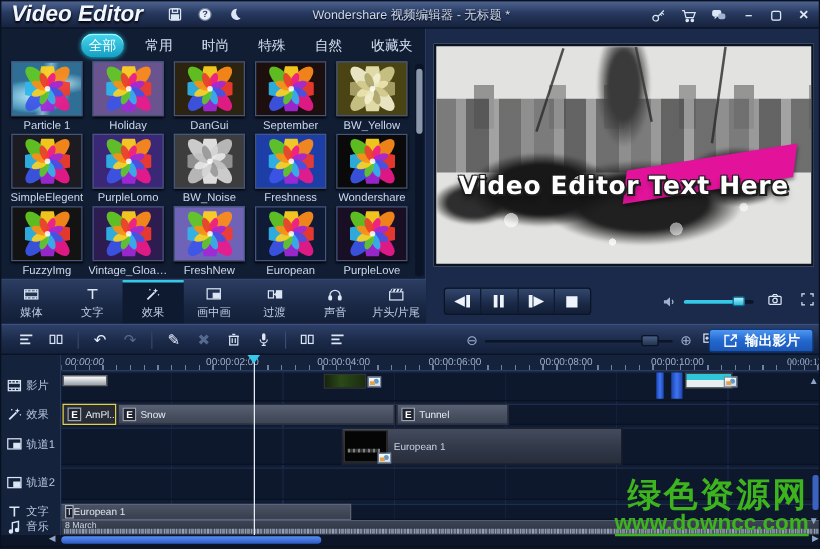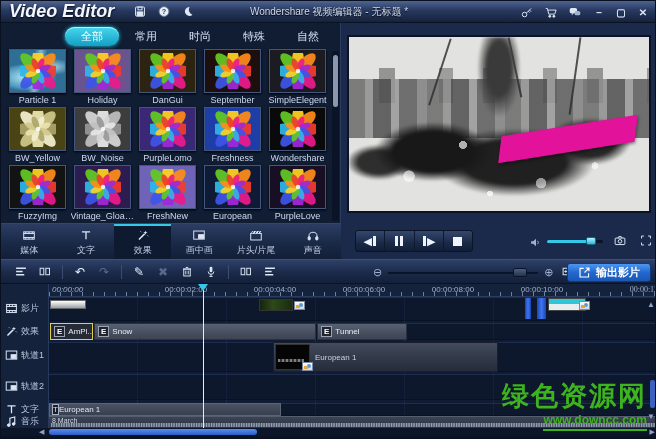--- a/index.html
+++ b/index.html
@@ -23,21 +23,21 @@
             pointer-events:none;text-shadow:0 1px 1px #000;}
   .tb-right{position:absolute;right:4px;top:0;height:22px;display:flex;align-items:center;}
   .winbtn{width:20px;height:15px;display:inline-flex;align-items:center;justify-content:center;
           color:#dfe8f8;font-size:10px;font-weight:bold;margin-left:2px;}
 
   
   .left-panel{position:absolute;left:0;top:22px;width:340px;height:236px;background:#101d33;
               border-right:1px solid #2a3c62;}
   .cat-tabs{position:absolute;left:64px;right:4px;top:2px;height:22px;display:flex;
             align-items:center;justify-content:space-between;}
-  .cat-tab{font-size:11px;color:#d5e0f2;padding:2px 16px;border-radius:10px;white-space:nowrap;}
+  .cat-tab{font-size:11px;color:#d5e0f2;padding:2px 6px;border-radius:10px;white-space:nowrap;}
   .cat-tab.active{background:linear-gradient(#49d6ee,#129fc4);color:#fff;
                   box-shadow:0 0 4px #2cc6e4,inset 0 1px 0 #9ff;}
   .fx-grid{position:absolute;left:4px;top:26px;width:328px;height:174px;
            display:grid;grid-template-columns:repeat(5,65px);grid-auto-rows:58px;}
   .fx-cell{display:flex;flex-direction:column;align-items:center;}
   .fx-thumb{width:57px;height:44px;border:1px solid #44567c;position:relative;overflow:hidden;
             display:flex;align-items:center;justify-content:center;
             box-shadow:0 1px 2px #000;}
   .fx-thumb.particle::before{content:"";position:absolute;inset:0;
      background:radial-gradient(ellipse 40px 18px at 30% 65%,rgba(190,240,255,.95),rgba(120,210,240,.4) 60%,transparent 75%),
@@ -196,21 +196,21 @@
   .hscroll{position:absolute;left:0;top:427px;width:656px;height:8px;background:#0c1628;}
   .hs-left{position:absolute;left:38px;top:0;color:#8fa3c4;font-size:7px;line-height:8px;}
   .hs-right{position:absolute;right:2px;top:0;color:#8fa3c4;font-size:7px;line-height:8px;}
   .hs-thumb{position:absolute;left:48px;top:1px;width:208px;height:6px;border-radius:3px;
       background:linear-gradient(#5a8df0,#2a5bc4);}
   .bottom-strip{position:absolute;left:0;top:435px;width:656px;height:4px;background:#0a1322;}
 
   .watermark{position:absolute;right:8px;top:381px;text-align:right;z-index:20;
              font-family:"Liberation Sans",sans-serif;}
   .wm1{font-size:27px;font-weight:bold;color:#3db31e;letter-spacing:2px;line-height:28px;}
-  .wm2{font-size:12px;font-weight:bold;color:#3db31e;border-bottom:2px solid #3db31e;
+  .wm2{font-size:18px;font-weight:bold;color:#3db31e;border-bottom:2px solid #3db31e;
        display:inline-block;line-height:17px;}
 </style>
 </head>
 <body>
 
 <div id="app">
 
   <div class="titlebar">
     <div class="logo">Video Editor</div>
     <span class="tb-icon">
@@ -359,44 +359,20 @@
               <ellipse cx="0" cy="-6" rx="2.8" ry="6" fill="#63c923" transform="rotate(202.5)" opacity="0.9"></ellipse>
               <ellipse cx="0" cy="-6" rx="2.8" ry="6" fill="#ffd21f" transform="rotate(247.5)" opacity="0.9"></ellipse>
               <ellipse cx="0" cy="-6" rx="2.8" ry="6" fill="#ff8c1a" transform="rotate(292.5)" opacity="0.9"></ellipse>
               <ellipse cx="0" cy="-6" rx="2.8" ry="6" fill="#f23b2f" transform="rotate(337.5)" opacity="0.9"></ellipse>
               <circle r="2" fill="#ffffff" opacity="0.85"></circle>
             </svg>
           </div>
           <div class="fx-label">September</div>
         </div>
         <div class="fx-cell">
-          <div class="fx-thumb" style="background: rgb(27, 27, 33);">
-            <svg width="36" height="36" viewBox="-16 -16 32 32">
-              <ellipse cx="0" cy="-10.5" rx="5.2" ry="10.5" fill="#ffd21f" transform="rotate(0)" opacity="0.93"></ellipse>
-              <ellipse cx="0" cy="-10.5" rx="5.2" ry="10.5" fill="#ff8c1a" transform="rotate(45)" opacity="0.93"></ellipse>
-              <ellipse cx="0" cy="-10.5" rx="5.2" ry="10.5" fill="#f23b2f" transform="rotate(90)" opacity="0.93"></ellipse>
-              <ellipse cx="0" cy="-10.5" rx="5.2" ry="10.5" fill="#ec1a8c" transform="rotate(135)" opacity="0.93"></ellipse>
-              <ellipse cx="0" cy="-10.5" rx="5.2" ry="10.5" fill="#a128d8" transform="rotate(180)" opacity="0.93"></ellipse>
-              <ellipse cx="0" cy="-10.5" rx="5.2" ry="10.5" fill="#3c55e8" transform="rotate(225)" opacity="0.93"></ellipse>
-              <ellipse cx="0" cy="-10.5" rx="5.2" ry="10.5" fill="#2fb6ea" transform="rotate(270)" opacity="0.93"></ellipse>
-              <ellipse cx="0" cy="-10.5" rx="5.2" ry="10.5" fill="#63c923" transform="rotate(315)" opacity="0.93"></ellipse>
-              <ellipse cx="0" cy="-6" rx="2.8" ry="6" fill="#ec1a8c" transform="rotate(22.5)" opacity="0.9"></ellipse>
-              <ellipse cx="0" cy="-6" rx="2.8" ry="6" fill="#a128d8" transform="rotate(67.5)" opacity="0.9"></ellipse>
-              <ellipse cx="0" cy="-6" rx="2.8" ry="6" fill="#3c55e8" transform="rotate(112.5)" opacity="0.9"></ellipse>
-              <ellipse cx="0" cy="-6" rx="2.8" ry="6" fill="#2fb6ea" transform="rotate(157.5)" opacity="0.9"></ellipse>
-              <ellipse cx="0" cy="-6" rx="2.8" ry="6" fill="#63c923" transform="rotate(202.5)" opacity="0.9"></ellipse>
-              <ellipse cx="0" cy="-6" rx="2.8" ry="6" fill="#ffd21f" transform="rotate(247.5)" opacity="0.9"></ellipse>
-              <ellipse cx="0" cy="-6" rx="2.8" ry="6" fill="#ff8c1a" transform="rotate(292.5)" opacity="0.9"></ellipse>
-              <ellipse cx="0" cy="-6" rx="2.8" ry="6" fill="#f23b2f" transform="rotate(337.5)" opacity="0.9"></ellipse>
-              <circle r="2" fill="#ffffff" opacity="0.85"></circle>
-            </svg>
-          </div>
-          <div class="fx-label">SimpleElegent</div>
-        </div>
-        <div class="fx-cell">
           <div class="fx-thumb" style="background: rgb(74, 68, 20);">
             <svg width="36" height="36" viewBox="-16 -16 32 32">
               <ellipse cx="0" cy="-10.5" rx="5.2" ry="10.5" fill="#ece5b2" transform="rotate(0)" opacity="0.93"></ellipse>
               <ellipse cx="0" cy="-10.5" rx="5.2" ry="10.5" fill="#cfc78a" transform="rotate(45)" opacity="0.93"></ellipse>
               <ellipse cx="0" cy="-10.5" rx="5.2" ry="10.5" fill="#aba368" transform="rotate(90)" opacity="0.93"></ellipse>
               <ellipse cx="0" cy="-10.5" rx="5.2" ry="10.5" fill="#f4f0cf" transform="rotate(135)" opacity="0.93"></ellipse>
               <ellipse cx="0" cy="-10.5" rx="5.2" ry="10.5" fill="#ece5b2" transform="rotate(180)" opacity="0.93"></ellipse>
               <ellipse cx="0" cy="-10.5" rx="5.2" ry="10.5" fill="#cfc78a" transform="rotate(225)" opacity="0.93"></ellipse>
               <ellipse cx="0" cy="-10.5" rx="5.2" ry="10.5" fill="#aba368" transform="rotate(270)" opacity="0.93"></ellipse>
               <ellipse cx="0" cy="-10.5" rx="5.2" ry="10.5" fill="#f4f0cf" transform="rotate(315)" opacity="0.93"></ellipse>
@@ -407,20 +383,68 @@
               <ellipse cx="0" cy="-6" rx="2.8" ry="6" fill="#f4f0cf" transform="rotate(202.5)" opacity="0.9"></ellipse>
               <ellipse cx="0" cy="-6" rx="2.8" ry="6" fill="#ece5b2" transform="rotate(247.5)" opacity="0.9"></ellipse>
               <ellipse cx="0" cy="-6" rx="2.8" ry="6" fill="#cfc78a" transform="rotate(292.5)" opacity="0.9"></ellipse>
               <ellipse cx="0" cy="-6" rx="2.8" ry="6" fill="#aba368" transform="rotate(337.5)" opacity="0.9"></ellipse>
               <circle r="2" fill="#ffffff" opacity="0.85"></circle>
             </svg>
           </div>
           <div class="fx-label">BW_Yellow</div>
         </div>
         <div class="fx-cell">
+          <div class="fx-thumb" style="background: rgb(27, 27, 33);">
+            <svg width="36" height="36" viewBox="-16 -16 32 32">
+              <ellipse cx="0" cy="-10.5" rx="5.2" ry="10.5" fill="#ffd21f" transform="rotate(0)" opacity="0.93"></ellipse>
+              <ellipse cx="0" cy="-10.5" rx="5.2" ry="10.5" fill="#ff8c1a" transform="rotate(45)" opacity="0.93"></ellipse>
+              <ellipse cx="0" cy="-10.5" rx="5.2" ry="10.5" fill="#f23b2f" transform="rotate(90)" opacity="0.93"></ellipse>
+              <ellipse cx="0" cy="-10.5" rx="5.2" ry="10.5" fill="#ec1a8c" transform="rotate(135)" opacity="0.93"></ellipse>
+              <ellipse cx="0" cy="-10.5" rx="5.2" ry="10.5" fill="#a128d8" transform="rotate(180)" opacity="0.93"></ellipse>
+              <ellipse cx="0" cy="-10.5" rx="5.2" ry="10.5" fill="#3c55e8" transform="rotate(225)" opacity="0.93"></ellipse>
+              <ellipse cx="0" cy="-10.5" rx="5.2" ry="10.5" fill="#2fb6ea" transform="rotate(270)" opacity="0.93"></ellipse>
+              <ellipse cx="0" cy="-10.5" rx="5.2" ry="10.5" fill="#63c923" transform="rotate(315)" opacity="0.93"></ellipse>
+              <ellipse cx="0" cy="-6" rx="2.8" ry="6" fill="#ec1a8c" transform="rotate(22.5)" opacity="0.9"></ellipse>
+              <ellipse cx="0" cy="-6" rx="2.8" ry="6" fill="#a128d8" transform="rotate(67.5)" opacity="0.9"></ellipse>
+              <ellipse cx="0" cy="-6" rx="2.8" ry="6" fill="#3c55e8" transform="rotate(112.5)" opacity="0.9"></ellipse>
+              <ellipse cx="0" cy="-6" rx="2.8" ry="6" fill="#2fb6ea" transform="rotate(157.5)" opacity="0.9"></ellipse>
+              <ellipse cx="0" cy="-6" rx="2.8" ry="6" fill="#63c923" transform="rotate(202.5)" opacity="0.9"></ellipse>
+              <ellipse cx="0" cy="-6" rx="2.8" ry="6" fill="#ffd21f" transform="rotate(247.5)" opacity="0.9"></ellipse>
+              <ellipse cx="0" cy="-6" rx="2.8" ry="6" fill="#ff8c1a" transform="rotate(292.5)" opacity="0.9"></ellipse>
+              <ellipse cx="0" cy="-6" rx="2.8" ry="6" fill="#f23b2f" transform="rotate(337.5)" opacity="0.9"></ellipse>
+              <circle r="2" fill="#ffffff" opacity="0.85"></circle>
+            </svg>
+          </div>
+          <div class="fx-label">SimpleElegent</div>
+        </div>
+        <div class="fx-cell">
+          <div class="fx-thumb" style="background: rgb(58, 40, 118);">
+            <svg width="36" height="36" viewBox="-16 -16 32 32">
+              <ellipse cx="0" cy="-10.5" rx="5.2" ry="10.5" fill="#ffd21f" transform="rotate(0)" opacity="0.93"></ellipse>
+              <ellipse cx="0" cy="-10.5" rx="5.2" ry="10.5" fill="#ff8c1a" transform="rotate(45)" opacity="0.93"></ellipse>
+              <ellipse cx="0" cy="-10.5" rx="5.2" ry="10.5" fill="#f23b2f" transform="rotate(90)" opacity="0.93"></ellipse>
+              <ellipse cx="0" cy="-10.5" rx="5.2" ry="10.5" fill="#ec1a8c" transform="rotate(135)" opacity="0.93"></ellipse>
+              <ellipse cx="0" cy="-10.5" rx="5.2" ry="10.5" fill="#a128d8" transform="rotate(180)" opacity="0.93"></ellipse>
+              <ellipse cx="0" cy="-10.5" rx="5.2" ry="10.5" fill="#3c55e8" transform="rotate(225)" opacity="0.93"></ellipse>
+              <ellipse cx="0" cy="-10.5" rx="5.2" ry="10.5" fill="#2fb6ea" transform="rotate(270)" opacity="0.93"></ellipse>
+              <ellipse cx="0" cy="-10.5" rx="5.2" ry="10.5" fill="#63c923" transform="rotate(315)" opacity="0.93"></ellipse>
+              <ellipse cx="0" cy="-6" rx="2.8" ry="6" fill="#ec1a8c" transform="rotate(22.5)" opacity="0.9"></ellipse>
+              <ellipse cx="0" cy="-6" rx="2.8" ry="6" fill="#a128d8" transform="rotate(67.5)" opacity="0.9"></ellipse>
+              <ellipse cx="0" cy="-6" rx="2.8" ry="6" fill="#3c55e8" transform="rotate(112.5)" opacity="0.9"></ellipse>
+              <ellipse cx="0" cy="-6" rx="2.8" ry="6" fill="#2fb6ea" transform="rotate(157.5)" opacity="0.9"></ellipse>
+              <ellipse cx="0" cy="-6" rx="2.8" ry="6" fill="#63c923" transform="rotate(202.5)" opacity="0.9"></ellipse>
+              <ellipse cx="0" cy="-6" rx="2.8" ry="6" fill="#ffd21f" transform="rotate(247.5)" opacity="0.9"></ellipse>
+              <ellipse cx="0" cy="-6" rx="2.8" ry="6" fill="#ff8c1a" transform="rotate(292.5)" opacity="0.9"></ellipse>
+              <ellipse cx="0" cy="-6" rx="2.8" ry="6" fill="#f23b2f" transform="rotate(337.5)" opacity="0.9"></ellipse>
+              <circle r="2" fill="#ffffff" opacity="0.85"></circle>
+            </svg>
+          </div>
+          <div class="fx-label">PurpleLomo</div>
+        </div>
+        <div class="fx-cell">
           <div class="fx-thumb" style="background: rgb(61, 61, 61);">
             <svg width="36" height="36" viewBox="-16 -16 32 32">
               <ellipse cx="0" cy="-10.5" rx="5.2" ry="10.5" fill="#e9e9e9" transform="rotate(0)" opacity="0.93"></ellipse>
               <ellipse cx="0" cy="-10.5" rx="5.2" ry="10.5" fill="#bfbfbf" transform="rotate(45)" opacity="0.93"></ellipse>
               <ellipse cx="0" cy="-10.5" rx="5.2" ry="10.5" fill="#979797" transform="rotate(90)" opacity="0.93"></ellipse>
               <ellipse cx="0" cy="-10.5" rx="5.2" ry="10.5" fill="#d6d6d6" transform="rotate(135)" opacity="0.93"></ellipse>
               <ellipse cx="0" cy="-10.5" rx="5.2" ry="10.5" fill="#e9e9e9" transform="rotate(180)" opacity="0.93"></ellipse>
               <ellipse cx="0" cy="-10.5" rx="5.2" ry="10.5" fill="#bfbfbf" transform="rotate(225)" opacity="0.93"></ellipse>
               <ellipse cx="0" cy="-10.5" rx="5.2" ry="10.5" fill="#979797" transform="rotate(270)" opacity="0.93"></ellipse>
               <ellipse cx="0" cy="-10.5" rx="5.2" ry="10.5" fill="#d6d6d6" transform="rotate(315)" opacity="0.93"></ellipse>
@@ -431,44 +455,20 @@
               <ellipse cx="0" cy="-6" rx="2.8" ry="6" fill="#d6d6d6" transform="rotate(202.5)" opacity="0.9"></ellipse>
               <ellipse cx="0" cy="-6" rx="2.8" ry="6" fill="#e9e9e9" transform="rotate(247.5)" opacity="0.9"></ellipse>
               <ellipse cx="0" cy="-6" rx="2.8" ry="6" fill="#bfbfbf" transform="rotate(292.5)" opacity="0.9"></ellipse>
               <ellipse cx="0" cy="-6" rx="2.8" ry="6" fill="#979797" transform="rotate(337.5)" opacity="0.9"></ellipse>
               <circle r="2" fill="#ffffff" opacity="0.85"></circle>
             </svg>
           </div>
           <div class="fx-label">BW_Noise</div>
         </div>
         <div class="fx-cell">
-          <div class="fx-thumb" style="background: rgb(58, 40, 118);">
-            <svg width="36" height="36" viewBox="-16 -16 32 32">
-              <ellipse cx="0" cy="-10.5" rx="5.2" ry="10.5" fill="#ffd21f" transform="rotate(0)" opacity="0.93"></ellipse>
-              <ellipse cx="0" cy="-10.5" rx="5.2" ry="10.5" fill="#ff8c1a" transform="rotate(45)" opacity="0.93"></ellipse>
-              <ellipse cx="0" cy="-10.5" rx="5.2" ry="10.5" fill="#f23b2f" transform="rotate(90)" opacity="0.93"></ellipse>
-              <ellipse cx="0" cy="-10.5" rx="5.2" ry="10.5" fill="#ec1a8c" transform="rotate(135)" opacity="0.93"></ellipse>
-              <ellipse cx="0" cy="-10.5" rx="5.2" ry="10.5" fill="#a128d8" transform="rotate(180)" opacity="0.93"></ellipse>
-              <ellipse cx="0" cy="-10.5" rx="5.2" ry="10.5" fill="#3c55e8" transform="rotate(225)" opacity="0.93"></ellipse>
-              <ellipse cx="0" cy="-10.5" rx="5.2" ry="10.5" fill="#2fb6ea" transform="rotate(270)" opacity="0.93"></ellipse>
-              <ellipse cx="0" cy="-10.5" rx="5.2" ry="10.5" fill="#63c923" transform="rotate(315)" opacity="0.93"></ellipse>
-              <ellipse cx="0" cy="-6" rx="2.8" ry="6" fill="#ec1a8c" transform="rotate(22.5)" opacity="0.9"></ellipse>
-              <ellipse cx="0" cy="-6" rx="2.8" ry="6" fill="#a128d8" transform="rotate(67.5)" opacity="0.9"></ellipse>
-              <ellipse cx="0" cy="-6" rx="2.8" ry="6" fill="#3c55e8" transform="rotate(112.5)" opacity="0.9"></ellipse>
-              <ellipse cx="0" cy="-6" rx="2.8" ry="6" fill="#2fb6ea" transform="rotate(157.5)" opacity="0.9"></ellipse>
-              <ellipse cx="0" cy="-6" rx="2.8" ry="6" fill="#63c923" transform="rotate(202.5)" opacity="0.9"></ellipse>
-              <ellipse cx="0" cy="-6" rx="2.8" ry="6" fill="#ffd21f" transform="rotate(247.5)" opacity="0.9"></ellipse>
-              <ellipse cx="0" cy="-6" rx="2.8" ry="6" fill="#ff8c1a" transform="rotate(292.5)" opacity="0.9"></ellipse>
-              <ellipse cx="0" cy="-6" rx="2.8" ry="6" fill="#f23b2f" transform="rotate(337.5)" opacity="0.9"></ellipse>
-              <circle r="2" fill="#ffffff" opacity="0.85"></circle>
-            </svg>
-          </div>
-          <div class="fx-label">PurpleLomo</div>
-        </div>
-        <div class="fx-cell">
           <div class="fx-thumb" style="background: rgb(28, 62, 166);">
             <svg width="36" height="36" viewBox="-16 -16 32 32">
               <ellipse cx="0" cy="-10.5" rx="5.2" ry="10.5" fill="#ffd21f" transform="rotate(0)" opacity="0.93"></ellipse>
               <ellipse cx="0" cy="-10.5" rx="5.2" ry="10.5" fill="#ff8c1a" transform="rotate(45)" opacity="0.93"></ellipse>
               <ellipse cx="0" cy="-10.5" rx="5.2" ry="10.5" fill="#f23b2f" transform="rotate(90)" opacity="0.93"></ellipse>
               <ellipse cx="0" cy="-10.5" rx="5.2" ry="10.5" fill="#ec1a8c" transform="rotate(135)" opacity="0.93"></ellipse>
               <ellipse cx="0" cy="-10.5" rx="5.2" ry="10.5" fill="#a128d8" transform="rotate(180)" opacity="0.93"></ellipse>
               <ellipse cx="0" cy="-10.5" rx="5.2" ry="10.5" fill="#3c55e8" transform="rotate(225)" opacity="0.93"></ellipse>
               <ellipse cx="0" cy="-10.5" rx="5.2" ry="10.5" fill="#2fb6ea" transform="rotate(270)" opacity="0.93"></ellipse>
               <ellipse cx="0" cy="-10.5" rx="5.2" ry="10.5" fill="#63c923" transform="rotate(315)" opacity="0.93"></ellipse>
@@ -666,50 +666,61 @@
             <svg width="14" height="13" viewBox="0 0 16 16" fill="none" stroke="#dce6f5" stroke-width="1.2">
               <rect x="1.5" y="2.5" width="13" height="10"></rect>
               <rect x="7.5" y="7" width="6" height="4.5" fill="#dce6f5"></rect>
             </svg>
           </span>
           <span class="pt-label">画中画</span>
         </div>
         <div class="ptab">
           <span class="pt-icon">
             <svg width="14" height="13" viewBox="0 0 16 16" fill="none" stroke="#dce6f5" stroke-width="1.2">
+              <rect x="1.5" y="4.5" width="5" height="7"></rect>
+              <rect x="9.5" y="4.5" width="5" height="7" fill="#dce6f5"></rect>
+              <path d="M6.5 8h3 M8.5 6.5 L10 8 l-1.5 1.5"></path>
+            </svg>
+          </span>
+          <span class="pt-label">过渡</span>
+        </div>
+        <div class="ptab">
+          <span class="pt-icon">
+            <svg width="14" height="13" viewBox="0 0 16 16" fill="none" stroke="#dce6f5" stroke-width="1.2">
+              <path d="M3 12v-3a5 5 0 0 1 10 0v3"></path>
+              <rect x="2" y="9.5" width="2.6" height="4" rx="1" fill="#dce6f5"></rect>
+              <rect x="11.4" y="9.5" width="2.6" height="4" rx="1" fill="#dce6f5"></rect>
+            </svg>
+          </span>
+          <span class="pt-label">声音</span>
+        </div>
+        <div class="ptab">
+          <span class="pt-icon">
+            <svg width="14" height="13" viewBox="0 0 16 16" fill="none" stroke="#dce6f5" stroke-width="1.2">
               <rect x="1.5" y="5.5" width="13" height="8"></rect>
               <path d="M1.5 5.5 l2-3 11 0 -2 3z" fill="#dce6f5" stroke="none"></path>
               <path d="M5 2.8 l-1.6 2.6 M8.5 2.8 l-1.6 2.6 M12 2.8 l-1.6 2.6" stroke="#16223d"></path>
             </svg>
           </span>
           <span class="pt-label">片头/片尾</span>
-        </div>
-        <div class="ptab">
-          <span class="pt-icon">
-            <svg width="14" height="13" viewBox="0 0 16 16" fill="none" stroke="#dce6f5" stroke-width="1.2">
-              <path d="M3 12v-3a5 5 0 0 1 10 0v3"></path>
-              <rect x="2" y="9.5" width="2.6" height="4" rx="1" fill="#dce6f5"></rect>
-              <rect x="11.4" y="9.5" width="2.6" height="4" rx="1" fill="#dce6f5"></rect>
-            </svg>
-          </span>
-          <span class="pt-label">声音</span>
         </div>
       </div>
   </div>
 
   <div class="right-panel">
     <div class="video-frame">
       <div class="vf-city2"></div>
       <div class="vf-city"></div>
       <div class="vf-streak" style="left:30%;top:0;width:2px;height:40%;transform:rotate(18deg);"></div>
       <div class="vf-streak" style="left:55%;top:0;width:2px;height:35%;transform:rotate(-12deg);"></div>
       <div class="vf-streak" style="left:75%;top:0;width:2px;height:45%;transform:rotate(8deg);"></div>
       <div class="vf-splat"></div>
       <div class="vf-bokeh"></div>
       <div class="vf-pink"></div>
+      <div class="vf-text">Video Editor Text Here</div>
     </div>
     <div class="controls-row">
       <div class="btn-group">
         <div class="pbtn">
             <span class="tri">◀</span>
             <span class="bar"></span>
           </div>
         <div class="pbtn">
             <span class="bar"></span>
             <span class="bar"></span>

